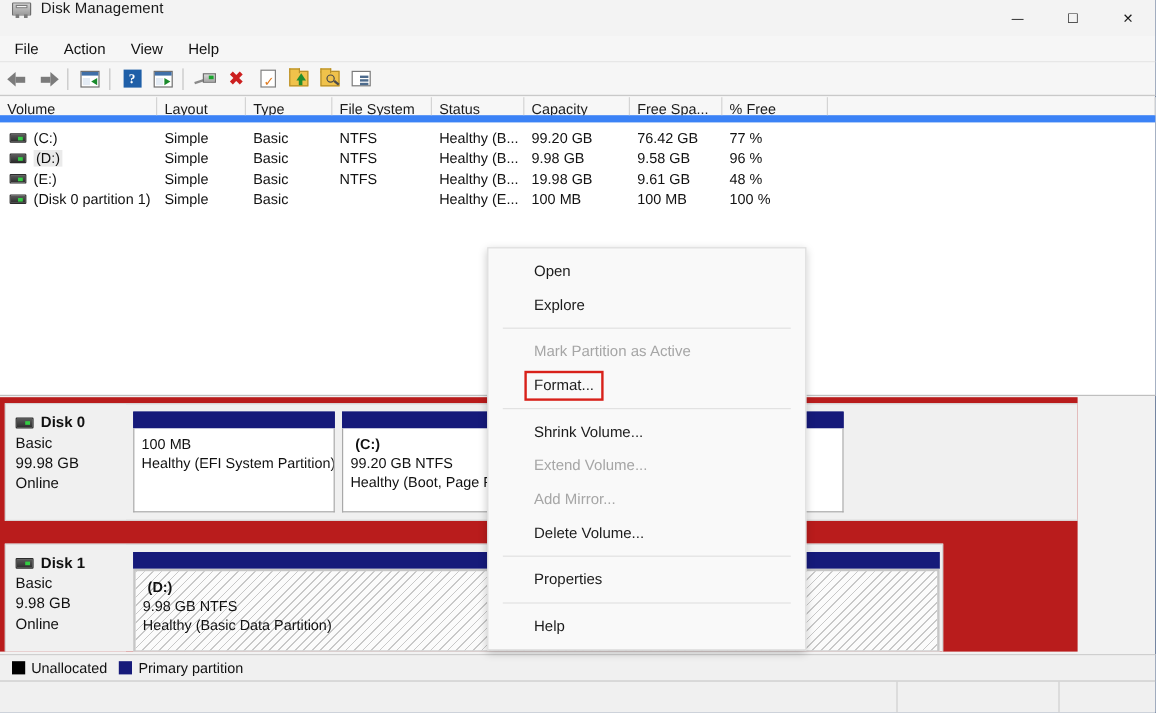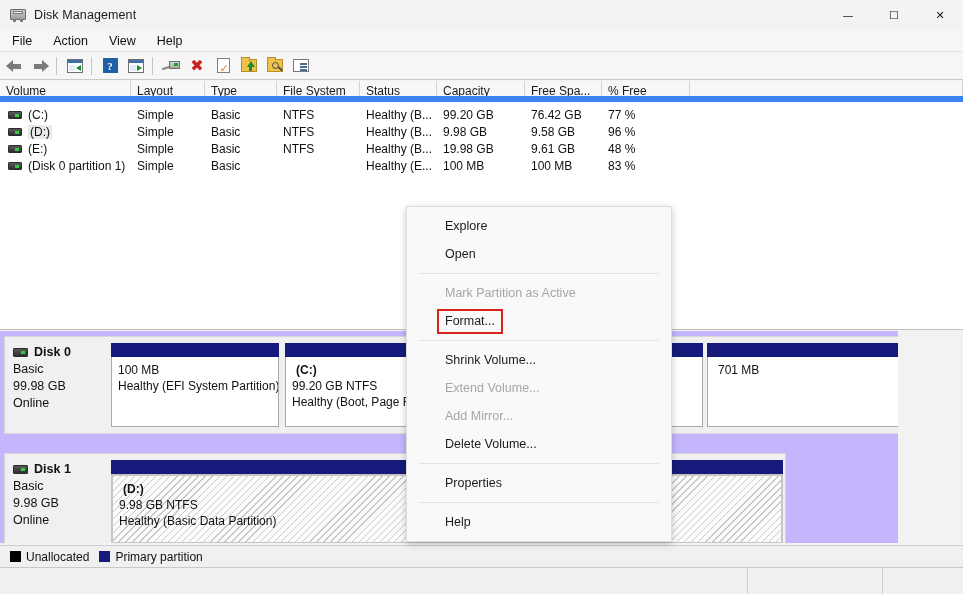--- a/index.html
+++ b/index.html
@@ -12,21 +12,21 @@
   #app {
     position: relative;
     width: 963px; height: 594px;
     background: #f2f2f2;
   }
 
   
   .titlebar {
     position: absolute; left: 0; top: 0; width: 963px; height: 30px;
     background: #f3f3f3;
-    display: flex; align-items: center;
+    display: flex; align-items: flex-start;
   }
   .title-icon {
     width: 16px; height: 16px; margin-left: 10px; margin-right: 8px;
     position: relative; flex: none;
   }
   .title-icon .body {
     position: absolute; left: 0; top: 2px; width: 16px; height: 11px;
     background: linear-gradient(#cfcfcf, #9d9d9d);
     border: 1px solid #6d6d6d; border-radius: 1px;
   }
@@ -153,21 +153,21 @@
   .volico {
     width: 14px; height: 8px; margin-right: 6px; flex: none; position: relative;
     background: linear-gradient(#5a5a5a, #2e2e2e); border: 1px solid #2b2b2b; border-radius: 1px;
   }
   .volico::after { content:''; position:absolute; right:2px; top:2px; width:4px; height:3px; background:#33cc44; }
   .vol-label.sel { background: #eaeaea; padding: 0 2px; }
 
   
   .botpane {
     position: absolute; left: 0; top: 331px; width: 898px; height: 212px;
-    background: #c4b5fd; overflow: hidden;
+    background: #b91c1c; overflow: hidden;
   }
   .diskrow {
     position: absolute; left: 4px; display: flex;
     background: #f0f0f0;
     border: 1px solid #d6d6d6;
   }
   .diskinfo {
     width: 100px; padding: 8px 0 0 8px; background: #f0f0f0; flex: none;
   }
   .diskinfo .dtitle { display: flex; align-items: center; font-size: 12.5px; font-weight: bold; color: #111; margin-bottom: 2px; }
@@ -380,21 +380,21 @@
         <div class="c vol" style="width:131px">
           <span class="volico"></span>
           <span class="vol-label">(Disk 0 partition 1)</span>
         </div>
         <div class="c" style="width:74px">Simple</div>
         <div class="c" style="width:72px">Basic</div>
         <div class="c" style="width:83px"></div>
         <div class="c" style="width:77px">Healthy (E...</div>
         <div class="c" style="width:88px">100 MB</div>
         <div class="c" style="width:77px">100 MB</div>
-        <div class="c" style="width:88px">83 %</div>
+        <div class="c" style="width:88px">100 %</div>
       </div>
     </div>
   </div>
 
   <div class="botpane">
 
     <div class="diskrow" style="top:5px; width:946px; height:98px;">
       <div class="diskinfo">
         <div class="dtitle">
           <span class="volico"></span>
@@ -414,28 +414,20 @@
           </div>
         </div>
         <div class="part" style="left:180px; width:418px;">
           <div class="cap"></div>
           <div class="body" style="height:70px">
             <div class="pname">(C:)</div>
             <div>99.20 GB NTFS</div>
             <div>Healthy (Boot, Page Fil</div>
           </div>
         </div>
-        <div class="part" style="left:602px; width:240px;">
-          <div class="cap"></div>
-          <div class="body" style="height:70px">
-            <div class="pname"></div>
-            <div style="padding-left:4px">701 MB</div>
-            <div></div>
-          </div>
-        </div>
       </div>
     </div>
 
     <div class="diskrow" style="top:122px; width:782px; height:98px;">
       <div class="diskinfo">
         <div class="dtitle">
           <span class="volico"></span>
           <span>Disk 1</span>
         </div>
         <div class="dline">Basic</div>
@@ -462,22 +454,22 @@
     <span class="lbl">Primary partition</span>
   </div>
 
   <div class="statusbar">
     <div class="sect" style="width:748px"></div>
     <div class="sect" style="width:135px"></div>
     <div class="sect" style="flex:1; border-right:none"></div>
   </div>
 
   <div class="ctxmenu">
+    <div class="mi">Open</div>
     <div class="mi">Explore</div>
-    <div class="mi">Open</div>
     <div class="msep"></div>
     <div class="mi disabled">Mark Partition as Active</div>
     <div style="position:relative">
       <div class="mi">Format...</div>
       <div class="hl-box"></div>
     </div>
     <div class="msep"></div>
     <div class="mi">Shrink Volume...</div>
     <div class="mi disabled">Extend Volume...</div>
     <div class="mi disabled">Add Mirror...</div>

